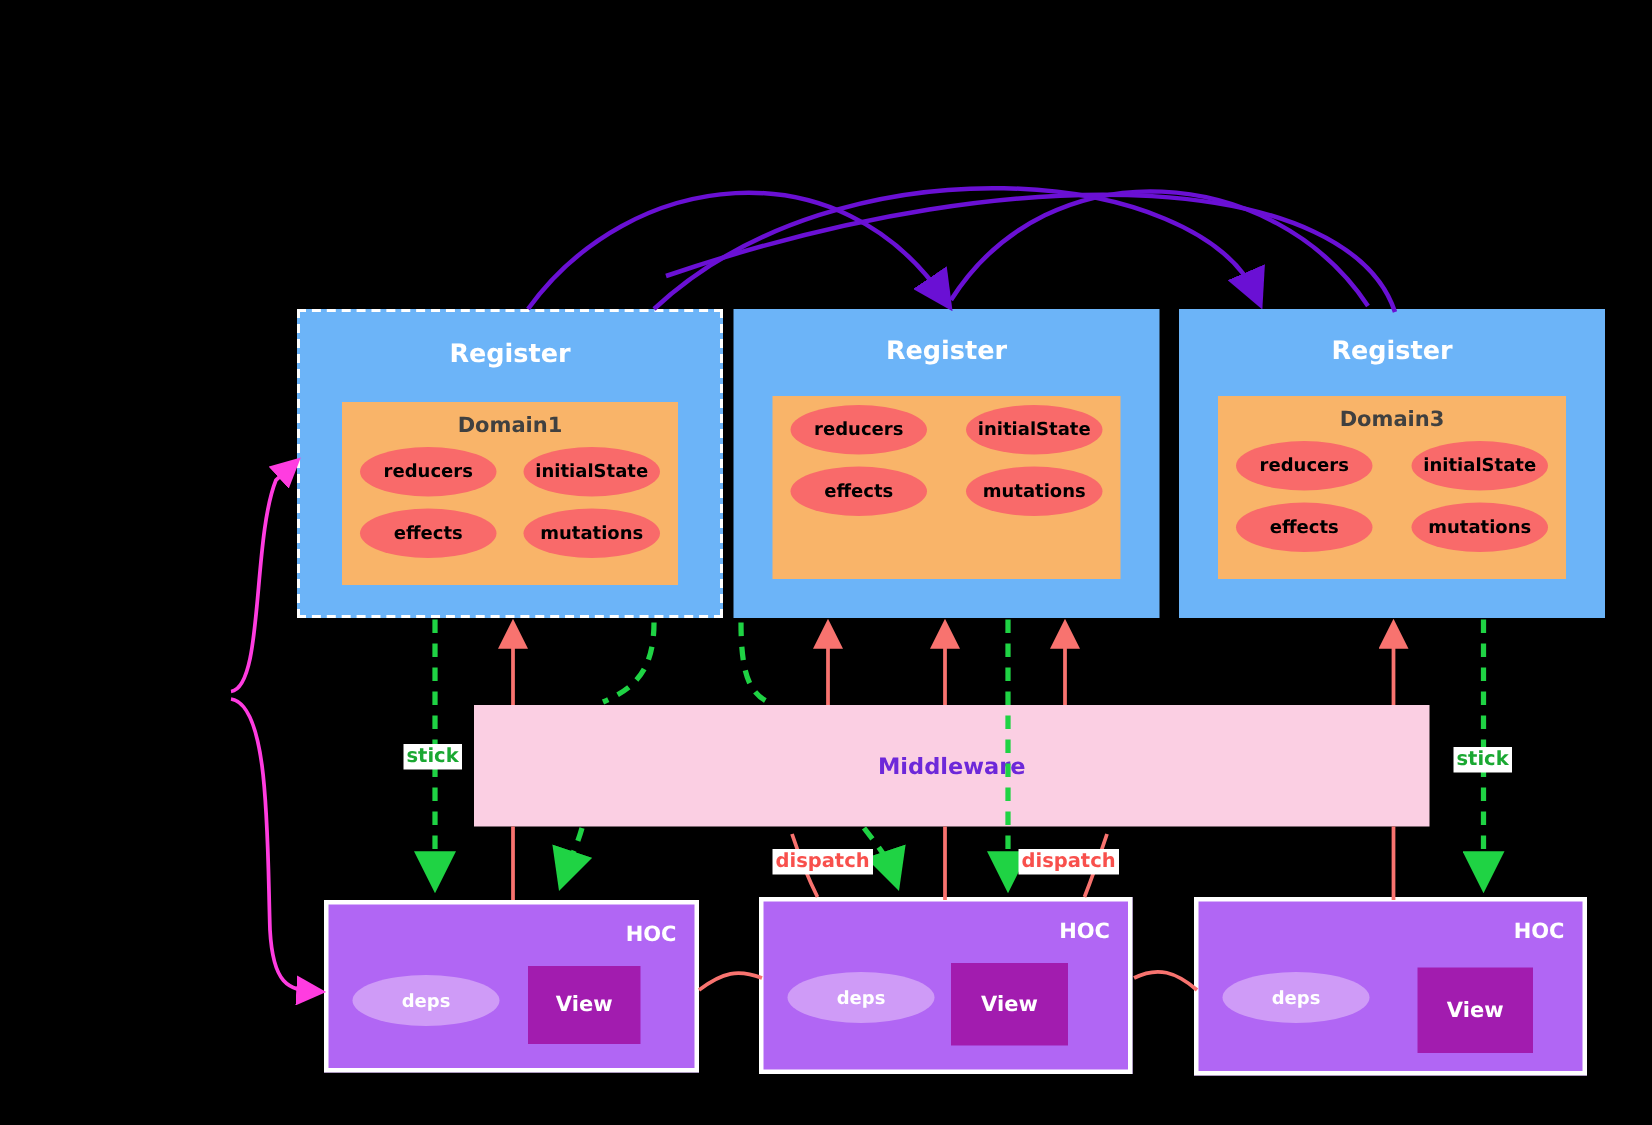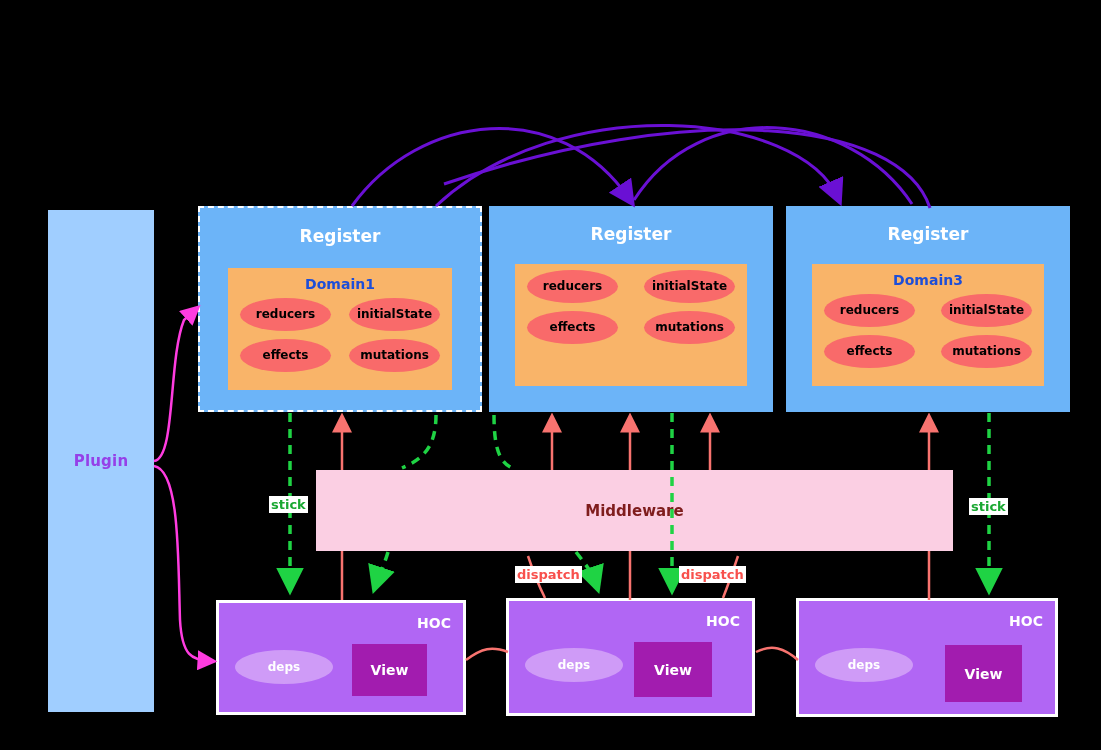--- a/index.html
+++ b/index.html
@@ -58,21 +58,21 @@
   .domain {
     position: absolute;
     left: 28px; right: 28px;
     top: 60px; height: 122px;
     background: #f9b469;
   }
   .reg2 .domain, .reg3 .domain { left: 26px; right: 26px; top: 58px; }
 
   .domain-title {
     text-align: center;
-    color: #1d4ed8;
+    color: #404040;
     font-size: 14px;
     font-weight: bold;
     padding-top: 8px;
   }
 
   .pill-grid {
     position: relative;
     margin-top: 6px;
     padding: 0 12px;
     display: flex;
@@ -97,21 +97,21 @@
   
   .middleware {
     position: absolute;
     left: 316px; top: 470px;
     width: 637px; height: 81px;
     background: #fbcfe3;
     z-index: 2;
     display: flex; align-items: center; justify-content: center;
   }
   .middleware-label {
-    color: #7f1d1d;
+    color: #6d28d9;
     font-size: 15px;
     font-weight: bold;
   }
 
   
   .hoc {
     position: absolute;
     top: 600px;
     width: 250px; height: 115px;
     background: #b166f4;
@@ -240,23 +240,20 @@
       <path d="M545,598 C 536,580 532,568 528,556"></path>
       <path d="M723,598 C 730,580 734,568 738,556"></path>
     </g>
 
     <g fill="none" stroke="#f8736f" stroke-width="2.5">
       <path d="M466,660 C 482,648 492,646 508,652"></path>
       <path d="M756,652 C 772,644 784,648 798,660"></path>
     </g>
   </svg>
 
-  <div class="plugin-box">
-    <span class="plugin-label">Plugin</span>
-  </div>
 
   <div class="register reg1 dashed">
     <div class="register-title">Register</div>
     <div class="domain">
       <div class="domain-title">Domain1</div>
       <div class="pill-grid">
         <div class="pill">reducers</div>
         <div class="pill">initialState</div>
         <div class="pill">effects</div>
         <div class="pill">mutations</div>

